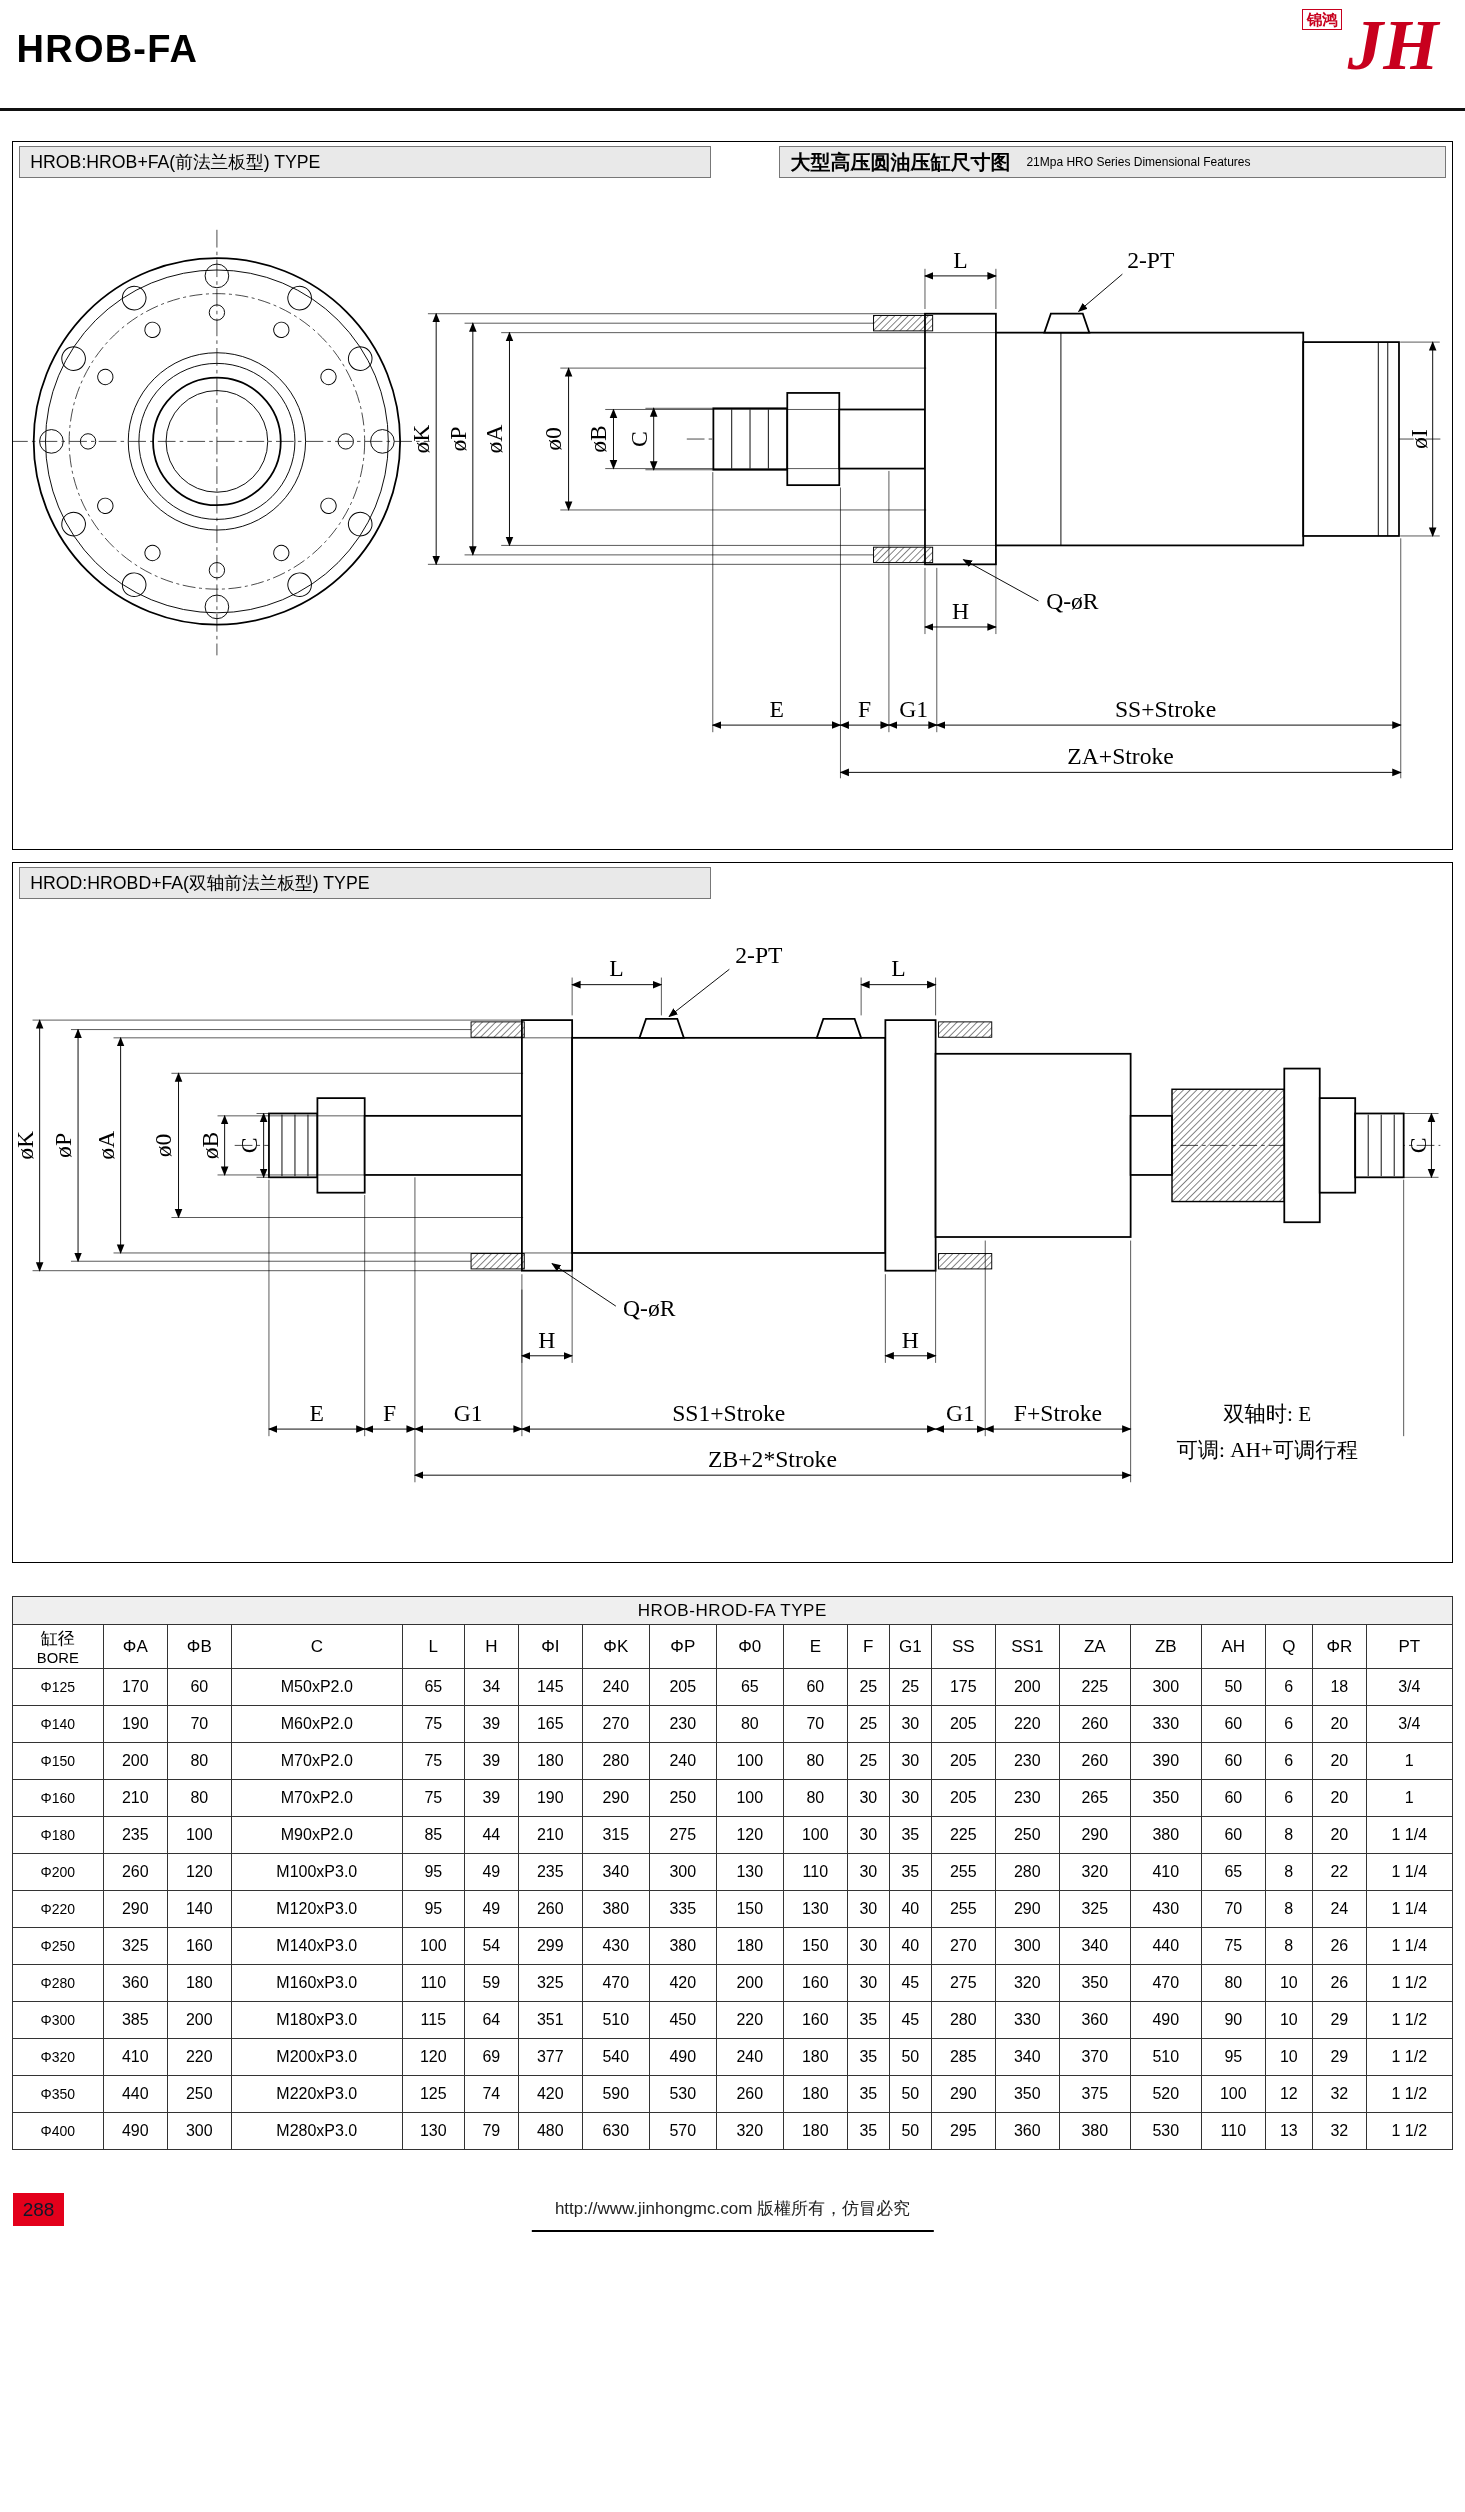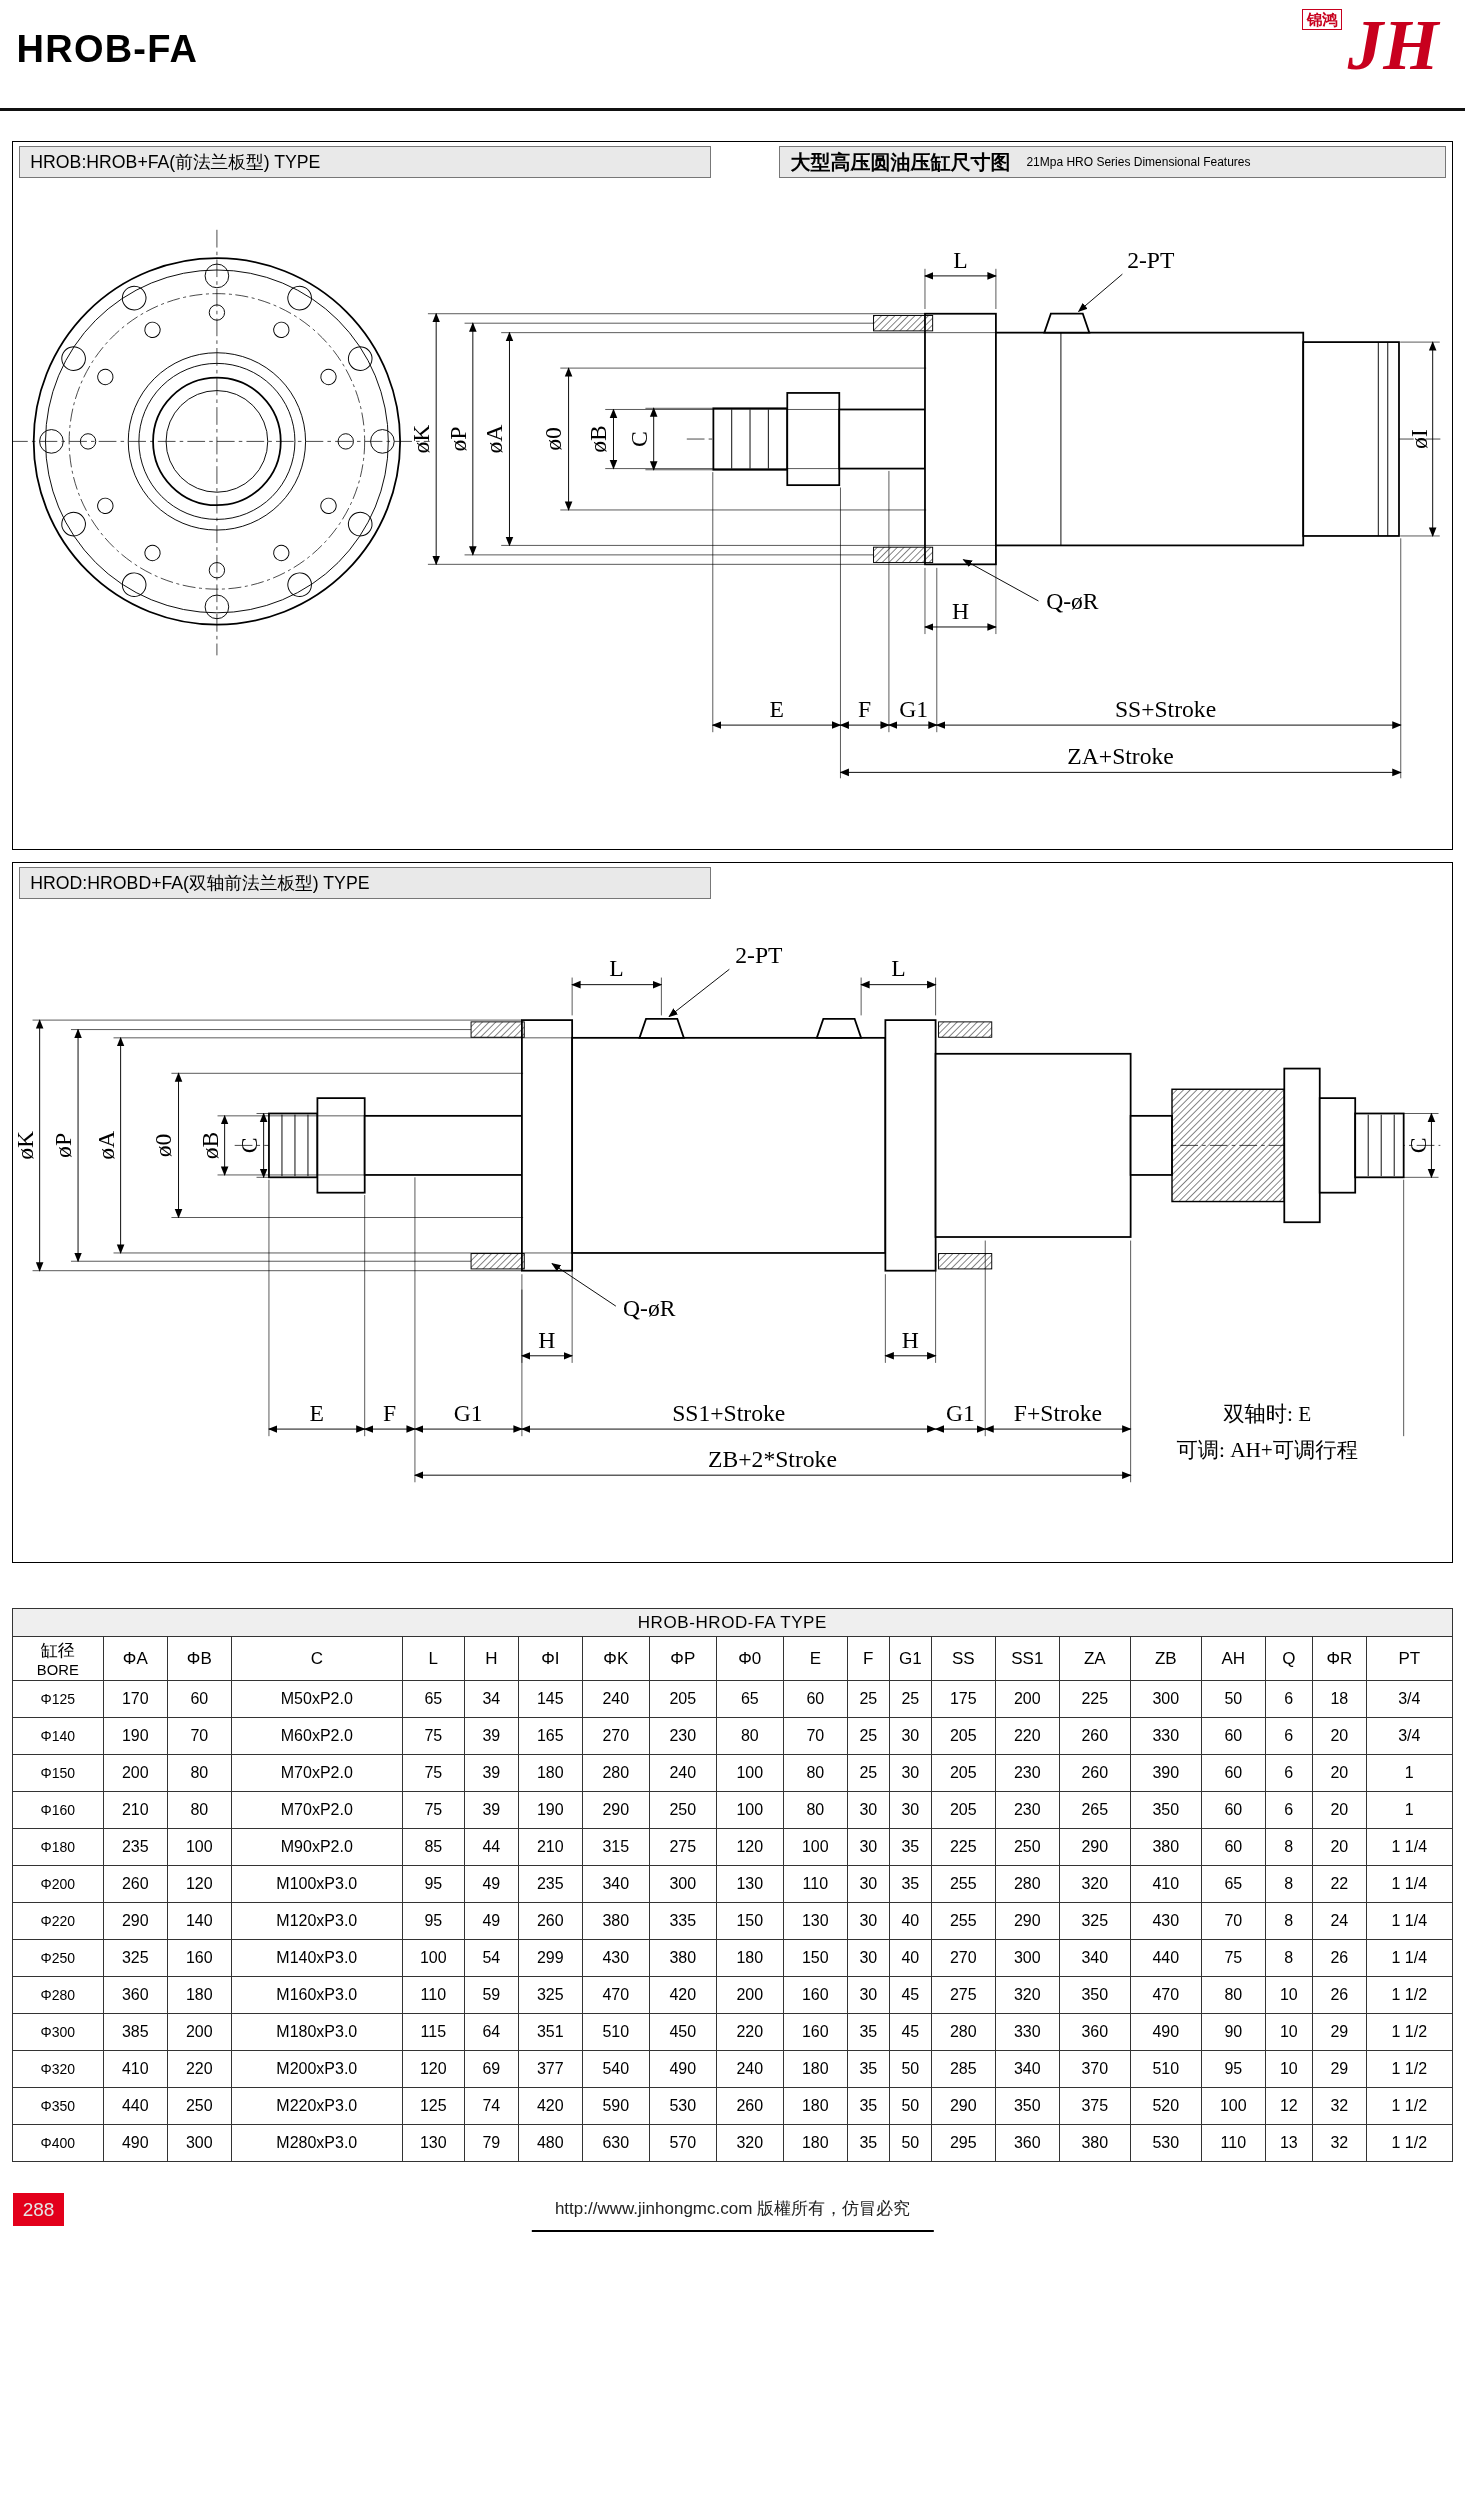--- a/index.html
+++ b/index.html
@@ -37,32 +37,32 @@
   .bold { fill:none; stroke:#000; stroke-width:3; }
   .cl   { fill:none; stroke:#000; stroke-width:1.2; stroke-dasharray:30 7 6 7; }
   .bc   { fill:none; stroke:#000; stroke-width:1.2; stroke-dasharray:22 6 5 6; }
   .dim  { fill:none; stroke:#000; stroke-width:1.6; }
   .ext  { fill:none; stroke:#000; stroke-width:1.1; }
   .lbl  { font-family:"Liberation Serif", serif; font-size:40px; fill:#000; }
   .lbl2 { font-family:"Liberation Serif", serif; font-size:36px; fill:#000; }
 
   
   .spec { position:absolute; left:11.8px; top:1596px; width:1441px; border-collapse:collapse;
-          table-layout:fixed; font-size:16px; border:1.2px solid #000;margin-top:12px; }
+          table-layout:fixed; font-size:16px; border:1.2px solid #000; }
   .spec th, .spec td { border:0.9px solid #333; text-align:center; vertical-align:middle;
           padding:0; white-space:nowrap; overflow:hidden; }
   .t-title th { height:27px; background:#efefef; font-weight:normal; font-size:17px; letter-spacing:0.6px; }
   .t-cols th  { height:43px; font-weight:normal; font-size:17px; }
   .t-cols th .sub { font-size:14.8px; }
   .spec tbody td { height:36px; font-size:16px; }
   .spec tbody td:first-child { font-size:14px; }
 
   
   .pageno { position:absolute; left:13px; top:2193px; width:51px; height:33px; background:#e3001b;
-            color:#e5e5e5; display:flex; align-items:center; justify-content:center; font-size:19px; }
+            color:#0f172a; display:flex; align-items:center; justify-content:center; font-size:19px; }
   .ftext  { position:absolute; left:50%; transform:translateX(-50%); top:2197px; font-size:17px;
             color:#222; border-bottom:2.4px solid #000; padding:0 23.6px 9.5px; white-space:nowrap; }
 </style>
 </head>
 <body>
 
 <div class="page">
 
   <h1 class="title">HROB-FA</h1>
   <div class="logo">

